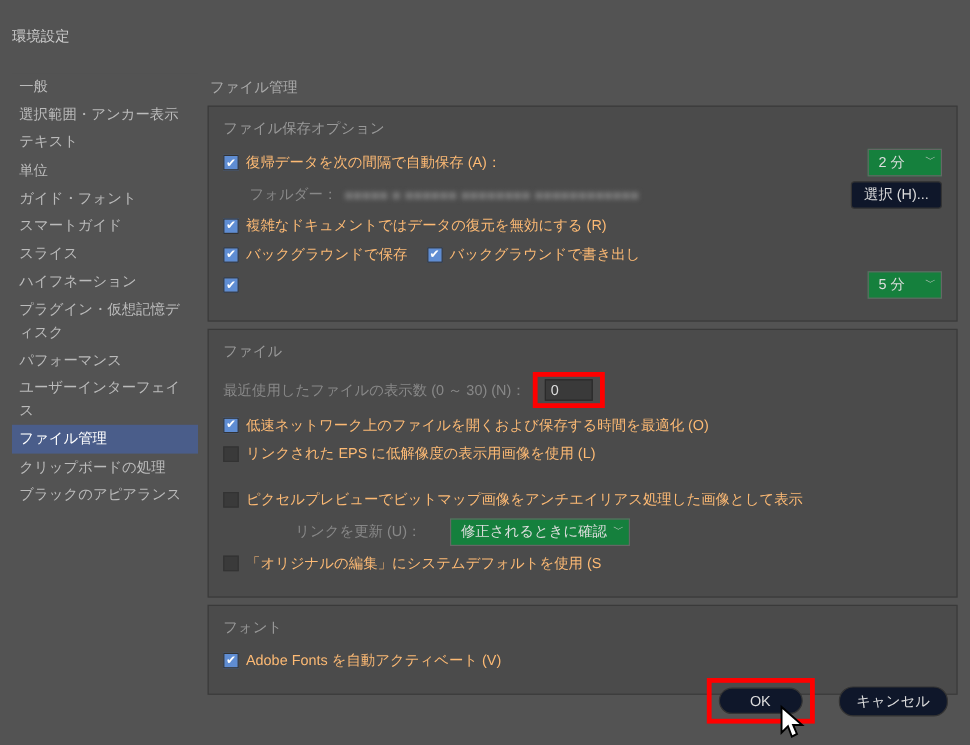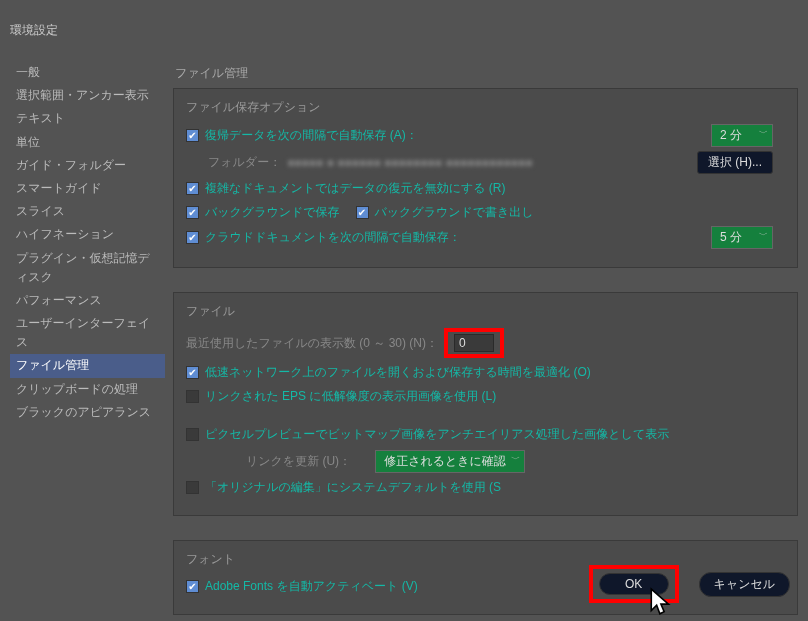--- a/index.html
+++ b/index.html
@@ -4,27 +4,27 @@
 <style>
   * { box-sizing: border-box; margin: 0; padding: 0; font-family: "メイリオ", "Meiryo", sans-serif; }
   body { background: #535353; color: #d0d0d0; font-size: 12px; width: 808px; height: 621px; position: relative; }
   .title { padding: 22px 10px; color: #ccc; font-size: 12px; }
   .main { display: flex; padding: 0 10px 10px 10px; gap: 8px; }
   .sidebar { width: 155px; background: #535353; }
   .sidebar-item { padding: 2px 6px; color: #bbb; cursor: pointer; font-size: 12px; line-height: 1.6; }
   .sidebar-item.selected { background: #4a5d8a; color: #fff; }
   .content { flex: 1; }
   .section-title { color: #aaa; margin: 4px 0 6px 2px; font-size: 12px; }
-  .group { border: 1px solid #3a3a3a; background: #4b4b4b; padding: 10px 24px 14px 12px; margin-bottom: 24px; }
+  .group { border: 1px solid #3a3a3a; background: #4b4b4b; padding: 10px 12px 14px 12px; margin-bottom: 6px; }
   .group-title { color: #999; font-size: 12px; margin-bottom: 8px; }
   .row { display: flex; align-items: center; gap: 6px; margin: 4px 0; min-height: 20px; flex-wrap: wrap; }
   .row.indent { padding-left: 22px; }
   .cb { width: 13px; height: 13px; border: 1px solid #333; background: #5f8dd3; display: inline-flex; align-items: center; justify-content: center; color: #fff; font-size: 10px; cursor: pointer; }
   .cb.unchecked { background: #3a3a3a; color: transparent; }
-  label { color: #14b8a6; font-size: 12px; }
+  label { color: #fdba74; font-size: 12px; }
   .muted { color: #888; font-size: 12px; }
   .folder-val { color: #7d7d7d; font-size: 12px; filter: blur(2px); }
   .select { background: #15803d; border: 1px solid #666; color: #ddd; padding: 2px 18px 2px 8px; font-size: 12px; position: relative; cursor: pointer; min-width: 62px; text-align: left; }
   .select::after { content: "﹀"; position: absolute; right: 4px; top: 2px; font-size: 9px; color: #ccc; }
   .btn { background: #0f172a; border: 1px solid #333; color: #ddd; padding: 3px 14px; font-size: 12px; border-radius: 12px; cursor: pointer; }
   .right { margin-left: auto; }
   .input-box { width: 40px; height: 18px; background: #3a3a3a; border: 1px solid #2a2a2a; color: #ddd; font-size: 12px; padding: 0 4px; }
   .highlight-red { border: 4px solid #f00; padding: 2px 6px; display: inline-flex; align-items: center; gap: 4px; background: #4b4b4b; }
   .footer { position: absolute; bottom: 18px; right: 18px; display: flex; gap: 20px; align-items: center; }
   .footer .btn { min-width: 70px; text-align: center; }
@@ -38,21 +38,21 @@
 <body>
 
 <div class="title">環境設定</div>
 
 <div class="main">
   <div class="sidebar">
     <div class="sidebar-item">一般</div>
     <div class="sidebar-item">選択範囲・アンカー表示</div>
     <div class="sidebar-item">テキスト</div>
     <div class="sidebar-item">単位</div>
-    <div class="sidebar-item">ガイド・フォルダー</div>
+    <div class="sidebar-item">ガイド・フォント</div>
     <div class="sidebar-item">スマートガイド</div>
     <div class="sidebar-item">スライス</div>
     <div class="sidebar-item">ハイフネーション</div>
     <div class="sidebar-item">プラグイン・仮想記憶ディスク</div>
     <div class="sidebar-item">パフォーマンス</div>
     <div class="sidebar-item">ユーザーインターフェイス</div>
     <div class="sidebar-item selected">ファイル管理</div>
     <div class="sidebar-item">クリップボードの処理</div>
     <div class="sidebar-item">ブラックのアピアランス</div>
   </div>
@@ -85,21 +85,20 @@
       <div class="row">
         <span class="cb">✔</span>
         <label>バックグラウンドで保存</label>
         <span style="width:4px"></span>
         <span class="cb">✔</span>
         <label>バックグラウンドで書き出し</label>
       </div>
 
       <div class="row">
         <span class="cb">✔</span>
-        <label>クラウドドキュメントを次の間隔で自動保存：</label>
         <span class="right"></span>
         <span class="select">5 分</span>
       </div>
     </div>
 
     <div class="group">
       <div class="group-title">ファイル</div>
 
       <div class="row">
         <span class="muted">最近使用したファイルの表示数 (0 ～ 30) (N)：</span>

